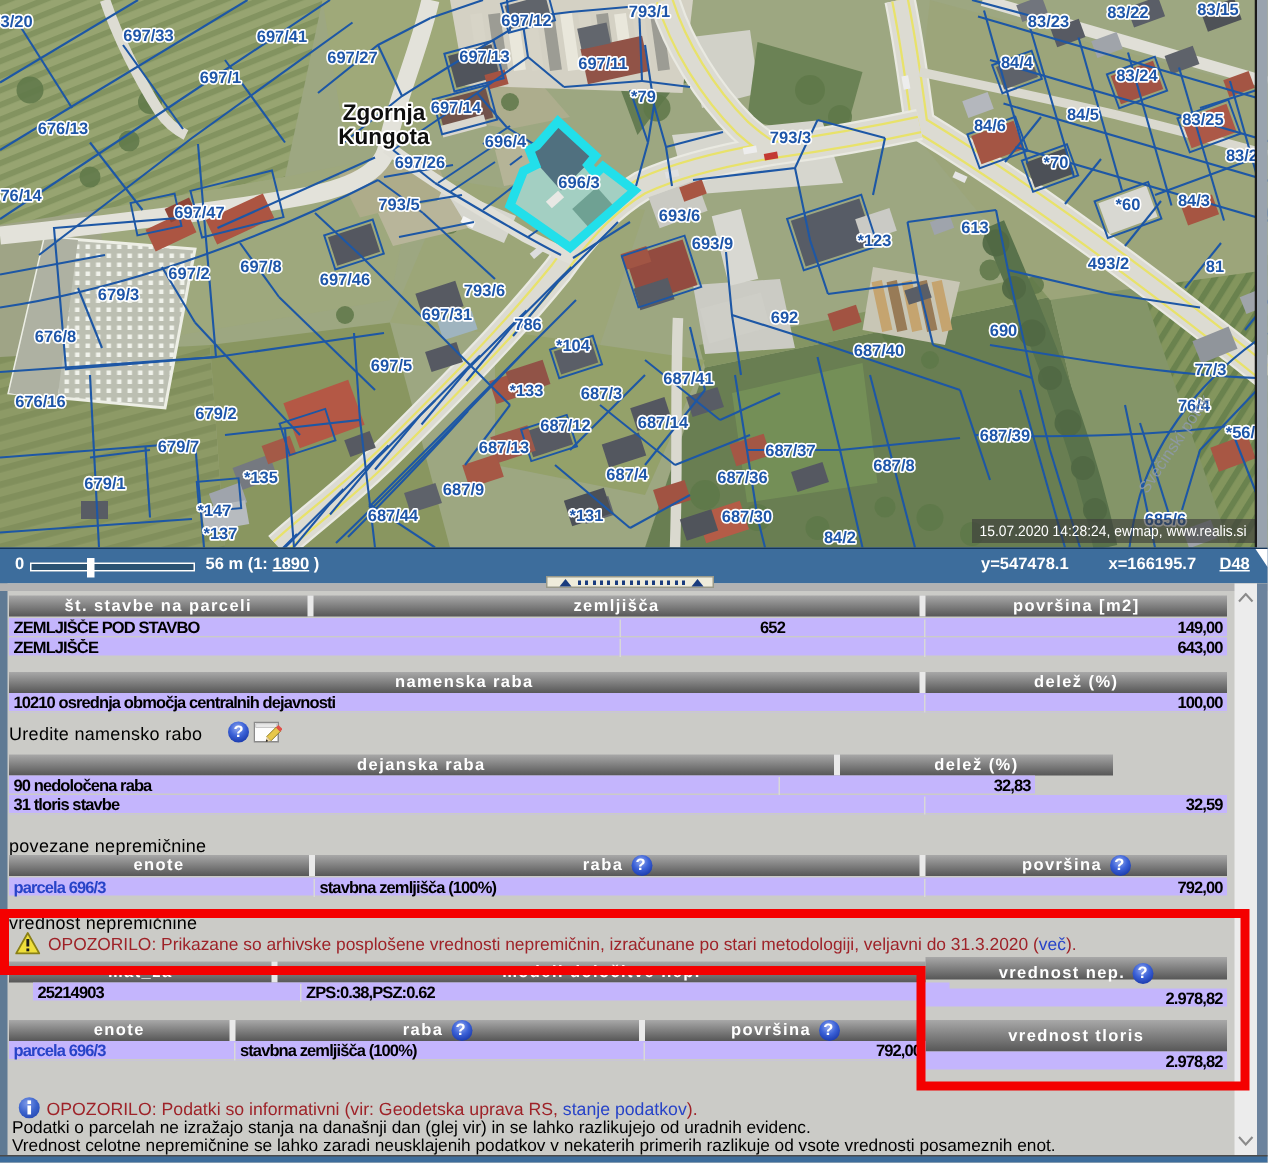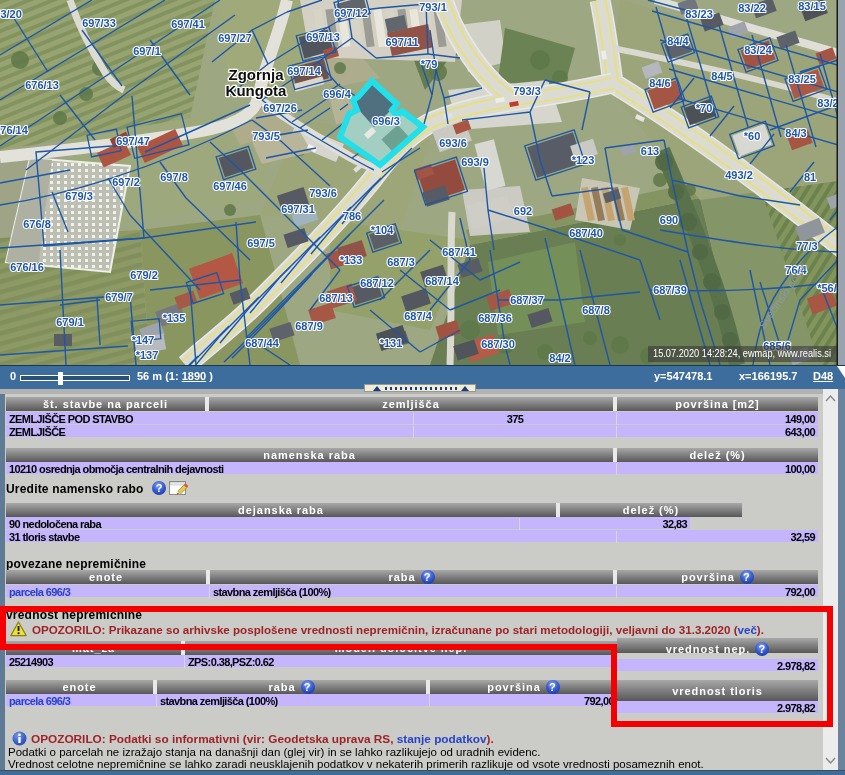--- a/index.html
+++ b/index.html
@@ -14,21 +14,21 @@
 #bottombar{left:0;top:770px;width:845px;height:5px;background:#3d6d9c;border-top:1px solid #4a4a4a}
 #scrollbar{left:823px;top:389px;width:15px;height:381px;background:#ececec}
 .hdr{position:absolute;height:14px;background:linear-gradient(#a8a8a8,#575757);color:#fff;font-size:11px;letter-spacing:0.95px;font-weight:bold;display:flex}
 .hdr .c{display:flex;align-items:center;justify-content:center;border-right:4px solid #e9e9e9;height:inherit}
 .hdr .c:last-child{border-right:none}
 .row{position:absolute;height:13px;background:#c4b5fd;font-size:11px;letter-spacing:-0.6px;font-weight:bold;color:#000;display:flex;border-bottom:1px solid #cbcbc7;padding-top:1px}
 .row .c{display:flex;align-items:center;border-right:1px solid #d8d8d8;height:12px;padding:0 3px;white-space:nowrap;overflow:hidden}
 .row .c:last-child{border-right:none}
 .r{justify-content:flex-end}
 .ctr{justify-content:center}
-.lbl{position:absolute;font-size:12px;letter-spacing:0.2px;font-weight:bold;color:#000}
+.lbl{position:absolute;font-size:12px;letter-spacing:0.2px;font-weight:normal;color:#000}
 .lnk{color:#2743c8}
 .qi{width:14px;height:14px;border-radius:50%;background:radial-gradient(circle at 45% 32%,#93aaee 0%,#3c62d8 42%,#1c3cae 78%,#16309a 100%);color:#fff;font-size:11px;font-weight:bold;display:inline-flex;align-items:center;justify-content:center;margin-left:5px;flex:none}
 .darkred{color:#9e2228}
 </style></head>
 <body>
 <div id="stage">
 <div class="abs" id="map"><svg id="mapsvg" width="845" height="365" viewBox="0 0 845 365">
         <defs>
 <pattern id="vy1" width="9" height="9" patternUnits="userSpaceOnUse" patternTransform="rotate(68)">
             <rect width="9" height="9" fill="#92a06a"></rect>
@@ -491,21 +491,21 @@
 </div>
 <div class="abs" id="bottombar"></div>
 
 <div class="hdr" style="left:6px;top:397px;width:812px">
   <div class="c" style="width:203px">št. stavbe na parceli</div>
   <div class="c" style="width:408px">zemljišča</div>
   <div class="c" style="width:201px">površina [m2]</div>
 </div>
 <div class="row" style="left:6px;top:412px;width:812px">
   <div class="c" style="width:408px">ZEMLJIŠČE POD STAVBO</div>
-  <div class="c ctr" style="width:203px">375</div>
+  <div class="c ctr" style="width:203px">652</div>
   <div class="c r" style="width:201px">149,00</div>
 </div>
 <div class="row" style="left:6px;top:425px;width:812px">
   <div class="c" style="width:408px">ZEMLJIŠČE</div>
   <div class="c ctr" style="width:203px"></div>
   <div class="c r" style="width:201px">643,00</div>
 </div>
 
 <div class="hdr" style="left:6px;top:448px;width:812px">
   <div class="c" style="width:611px">namenska raba</div>
@@ -563,21 +563,21 @@
 </div>
 <div class="lbl darkred" style="left:32px;top:623px;font-size:11.6px;letter-spacing:0">OPOZORILO: Prikazane so arhivske posplošene vrednosti nepremičnin, izračunane po stari metodologiji, veljavni do 31.3.2020 (<span class="lnk">več</span>).</div>
 
 <div class="hdr" style="left:6px;top:641px;width:611px">
   <div class="c" style="width:179px">mat_za</div>
   <div class="c" style="width:432px">modeli določitve nep.</div>
 </div>
 <div class="hdr" style="left:617px;top:638px;width:201px;height:15px">
   <div class="c" style="width:201px;height:21px">vrednost nep.<span class="qi">?</span></div>
 </div>
-<div class="row" style="left:6px;top:655px;width:611px">
+<div class="row" style="left:22px;top:655px;width:611px">
   <div class="c" style="width:179px">25214903</div>
   <div class="c" style="width:432px">ZPS:0.38,PSZ:0.62</div>
 </div>
 <div class="row" style="left:617px;top:659px;width:201px">
   <div class="c r" style="width:201px">2.978,82</div>
 </div>
 
 <div class="hdr" style="left:6px;top:680px;width:611px">
   <div class="c" style="width:151px">enote</div>
   <div class="c" style="width:273px">raba<span class="qi">?</span></div>

